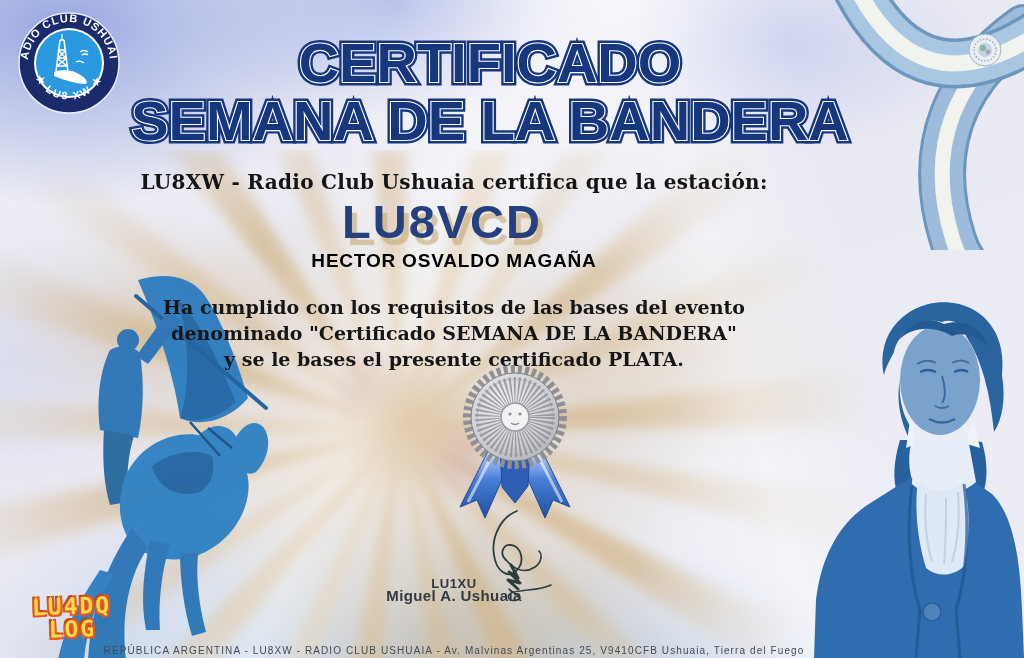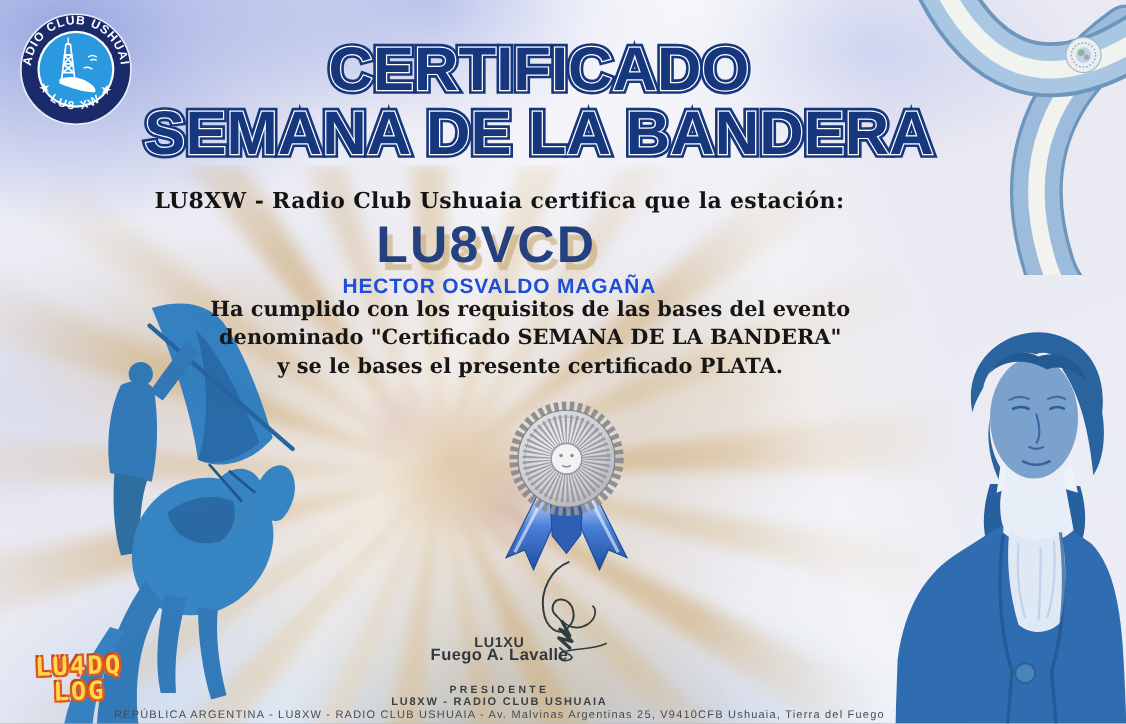--- a/index.html
+++ b/index.html
@@ -46,22 +46,22 @@
     background-image:
       linear-gradient(115deg, rgba(255,255,255,0) 30%, rgba(255,255,255,.5) 42%, rgba(255,255,255,0) 55%),
       linear-gradient(75deg, rgba(255,255,255,0) 55%, rgba(255,255,255,.4) 68%, rgba(255,255,255,0) 80%);
   }
   svg{position:absolute;}
   
   .txt{position:absolute;left:0;width:908px;text-align:center;}
   .intro{top:170px;font-family:"DejaVu Serif",serif;font-weight:bold;font-size:20px;color:#141414;letter-spacing:.3px;}
   .callsign{top:194px;left:-12px;font-size:47px;font-weight:bold;color:#24407e;letter-spacing:2px;
     text-shadow:5px 7px 1px rgba(197,166,112,.6);}
-  .operator{top:250px;font-size:19px;font-weight:bold;color:#1d4ed8;letter-spacing:.8px;text-align:center;}
-  .body-text{top:268px;font-family:"DejaVu Serif",serif;font-weight:bold;font-size:19px;color:#161616;line-height:26px;padding-left:28px;}
+  .operator{top:250px;font-size:19px;font-weight:bold;color:#000000;letter-spacing:.8px;text-align:center;}
+  .body-text{top:294px;font-family:"DejaVu Serif",serif;font-weight:bold;font-size:19px;color:#161616;line-height:26px;}
   .sig-name{top:587px;font-size:15px;font-weight:bold;color:#33383f;letter-spacing:.4px;}
   .sig-call{top:576px;font-size:13px;font-weight:bold;color:#33383f;letter-spacing:.6px;}
   .sig-role{top:622px;font-size:9.5px;font-weight:bold;color:#3a4047;letter-spacing:3px;}
   .sig-org{top:633px;font-size:10px;font-weight:bold;color:#3a4047;letter-spacing:1.6px;}
   .footer{top:645px;font-size:10px;font-weight:normal;color:#454b53;letter-spacing:1.1px;}
   
   .lu4dq{
     position:absolute;left:16px;top:595px;width:112px;text-align:center;
     font-family:"DejaVu Sans Mono",monospace;font-weight:bold;font-size:23px;line-height:23px;
     color:#ffd84d;letter-spacing:2px;transform:rotate(-2deg);
@@ -205,24 +205,22 @@
 
   <svg style="left:455px;top:505px;" width="120" height="100" viewBox="0 0 120 100">
     <g stroke="#2f3d3d" fill="none" stroke-linecap="round">
       <path d="M62,6 C46,12 36,32 39,50 C41,66 53,74 61,66 C71,57 66,41 56,40 C48,39 44,49 51,55" stroke-width="1.8"></path>
       <path d="M51,55 C58,63 68,70 80,62 C86,58 88,50 84,46" stroke-width="1.6"></path>
       <path d="M56,60 l7,13 l-9,-6 l11,11 l-12,-3 l10,9" stroke-width="3" stroke-linejoin="round"></path>
       <path d="M54,84 C60,90 70,92 62,95 C55,97 50,92 56,88 C66,84 84,86 96,80" stroke-width="1.5"></path>
     </g>
   </svg>
 
-  <div class="txt sig-name">Fuego A. Lavalle</div>
+  <div class="txt sig-name">Miguel A. Ushuaia</div>
   <div class="txt sig-call">LU1XU</div>
-  <div class="txt sig-role">PRESIDENTE</div>
-  <div class="txt sig-org">LU8XW - RADIO CLUB USHUAIA</div>
 
   <div class="txt footer">REPÚBLICA ARGENTINA - LU8XW - RADIO CLUB USHUAIA - Av. Malvinas Argentinas 25, V9410CFB Ushuaia, Tierra del Fuego</div>
 
   <div class="lu4dq">
     <div>LU4DQ</div>
     <div>LOG</div>
   </div>
 </div>
 
 </body></html>

